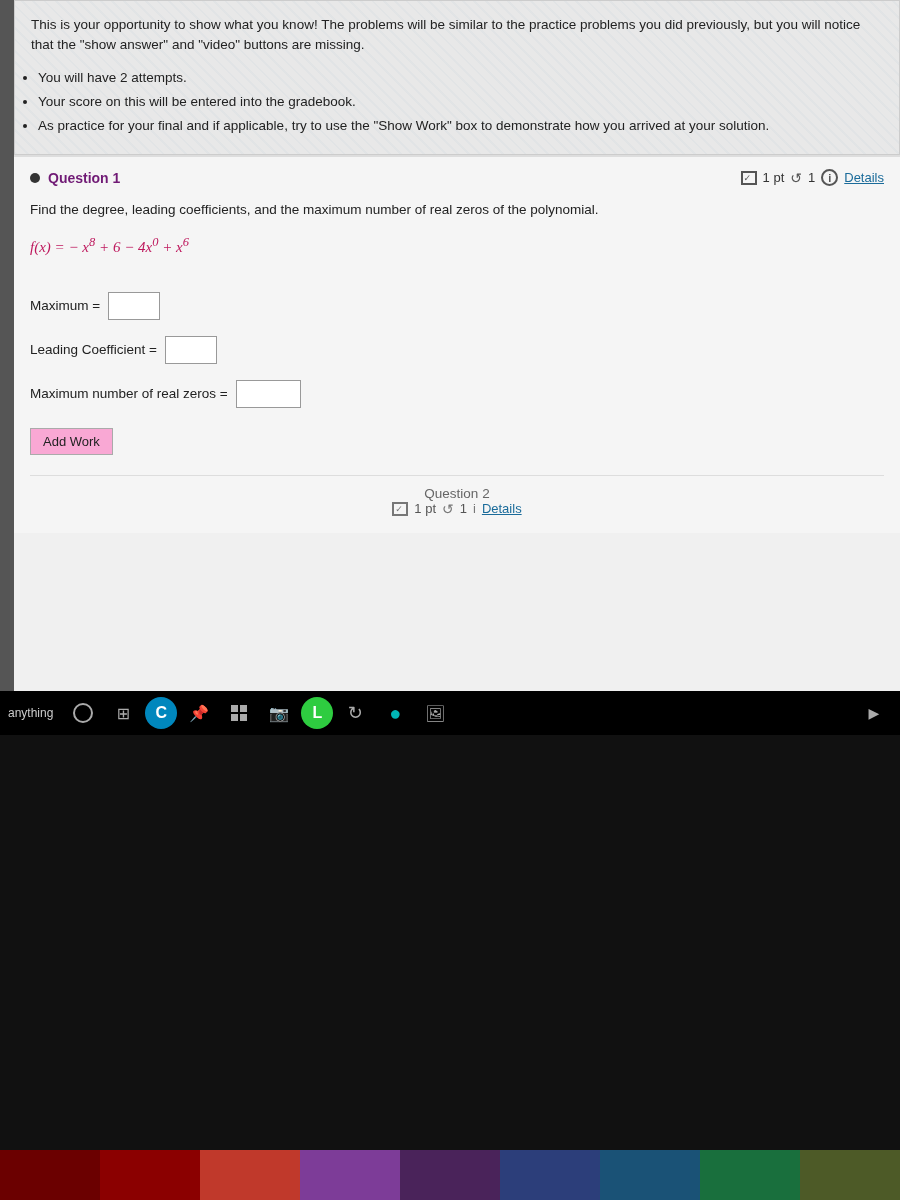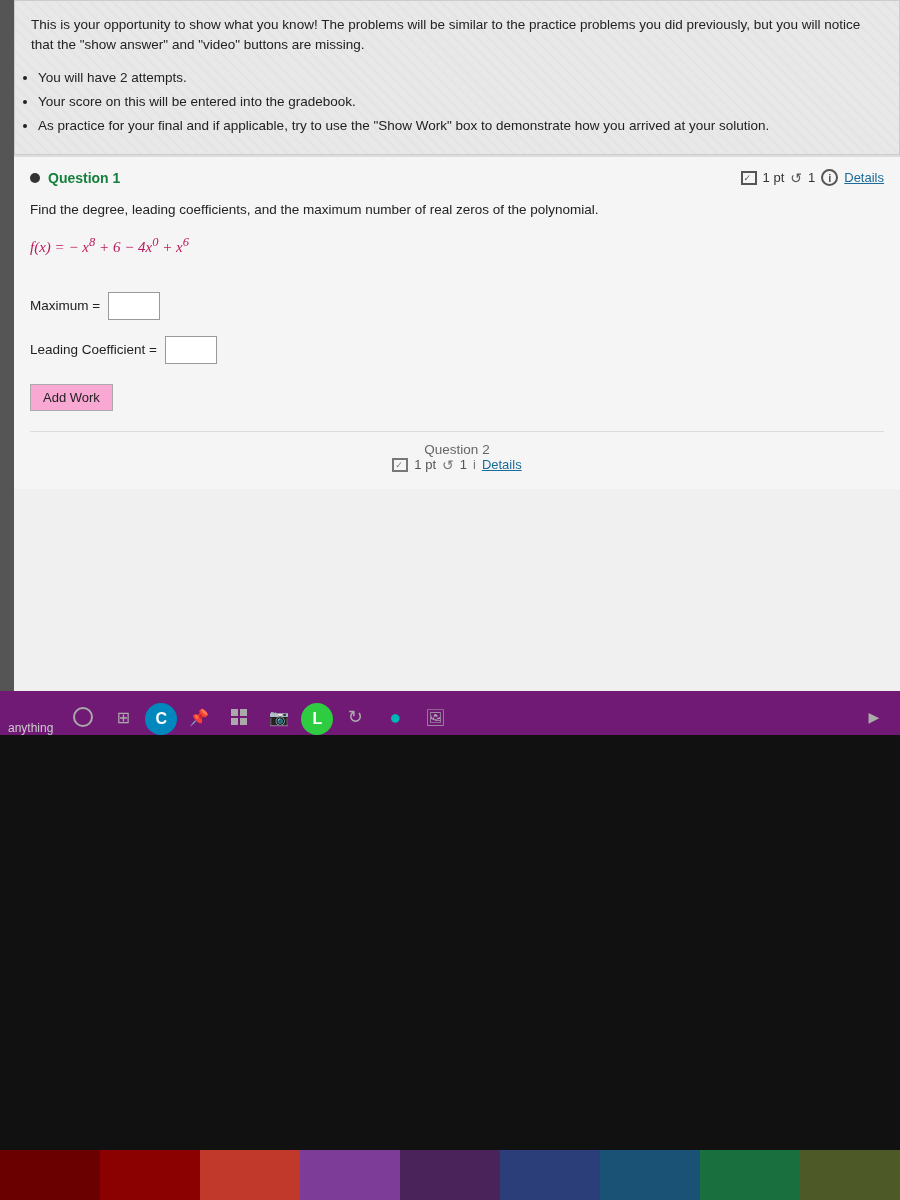--- a/index.html
+++ b/index.html
@@ -61,21 +61,21 @@
       align-items: center;
       margin-bottom: 14px;
     }
 
     .question-label {
       display: flex;
       align-items: center;
       gap: 8px;
       font-size: 14px;
       font-weight: 600;
-      color: #15803d;
+      color: #701a75;
     }
 
     .question-dot {
       width: 10px;
       height: 10px;
       background: #333;
       border-radius: 50%;
       display: inline-block;
     }
 
@@ -182,23 +182,23 @@
       color: #555;
     }
 
     
     .taskbar {
       position: absolute;
       bottom: 465px;
       left: 0;
       right: 0;
       height: 44px;
-      background: #701a75;
-      display: flex;
-      align-items: flex-end;
+      background: #000000;
+      display: flex;
+      align-items: center;
       padding: 0 8px;
       gap: 4px;
     }
 
     .taskbar-text {
       color: #ccc;
       font-size: 12px;
       margin-right: 8px;
     }
 
@@ -337,20 +337,24 @@
       <input type="text" class="input-box" value="" style="">
     </div>
 
     
     <div class="input-row">
       <label>Leading Coefficient =</label>
       <input type="text" class="input-box" value="" style="">
     </div>
 
     
+    <div class="input-row">
+      <label>Maximum number of real zeros =</label>
+      <input type="text" class="input-box input-box-wide" value="" style="">
+    </div>
 
     
     <button class="add-work-btn">Add Work</button>
 
     
     <div class="question2-header">
       <span class="question2-label">Question 2</span>
       <div class="question2-meta">
         <span style="display:inline-block;width:16px;height:14px;border:2px solid #777;position:relative;">
           <span style="position:absolute;top:0;left:1px;font-size:9px;color:#777;">✓</span>

